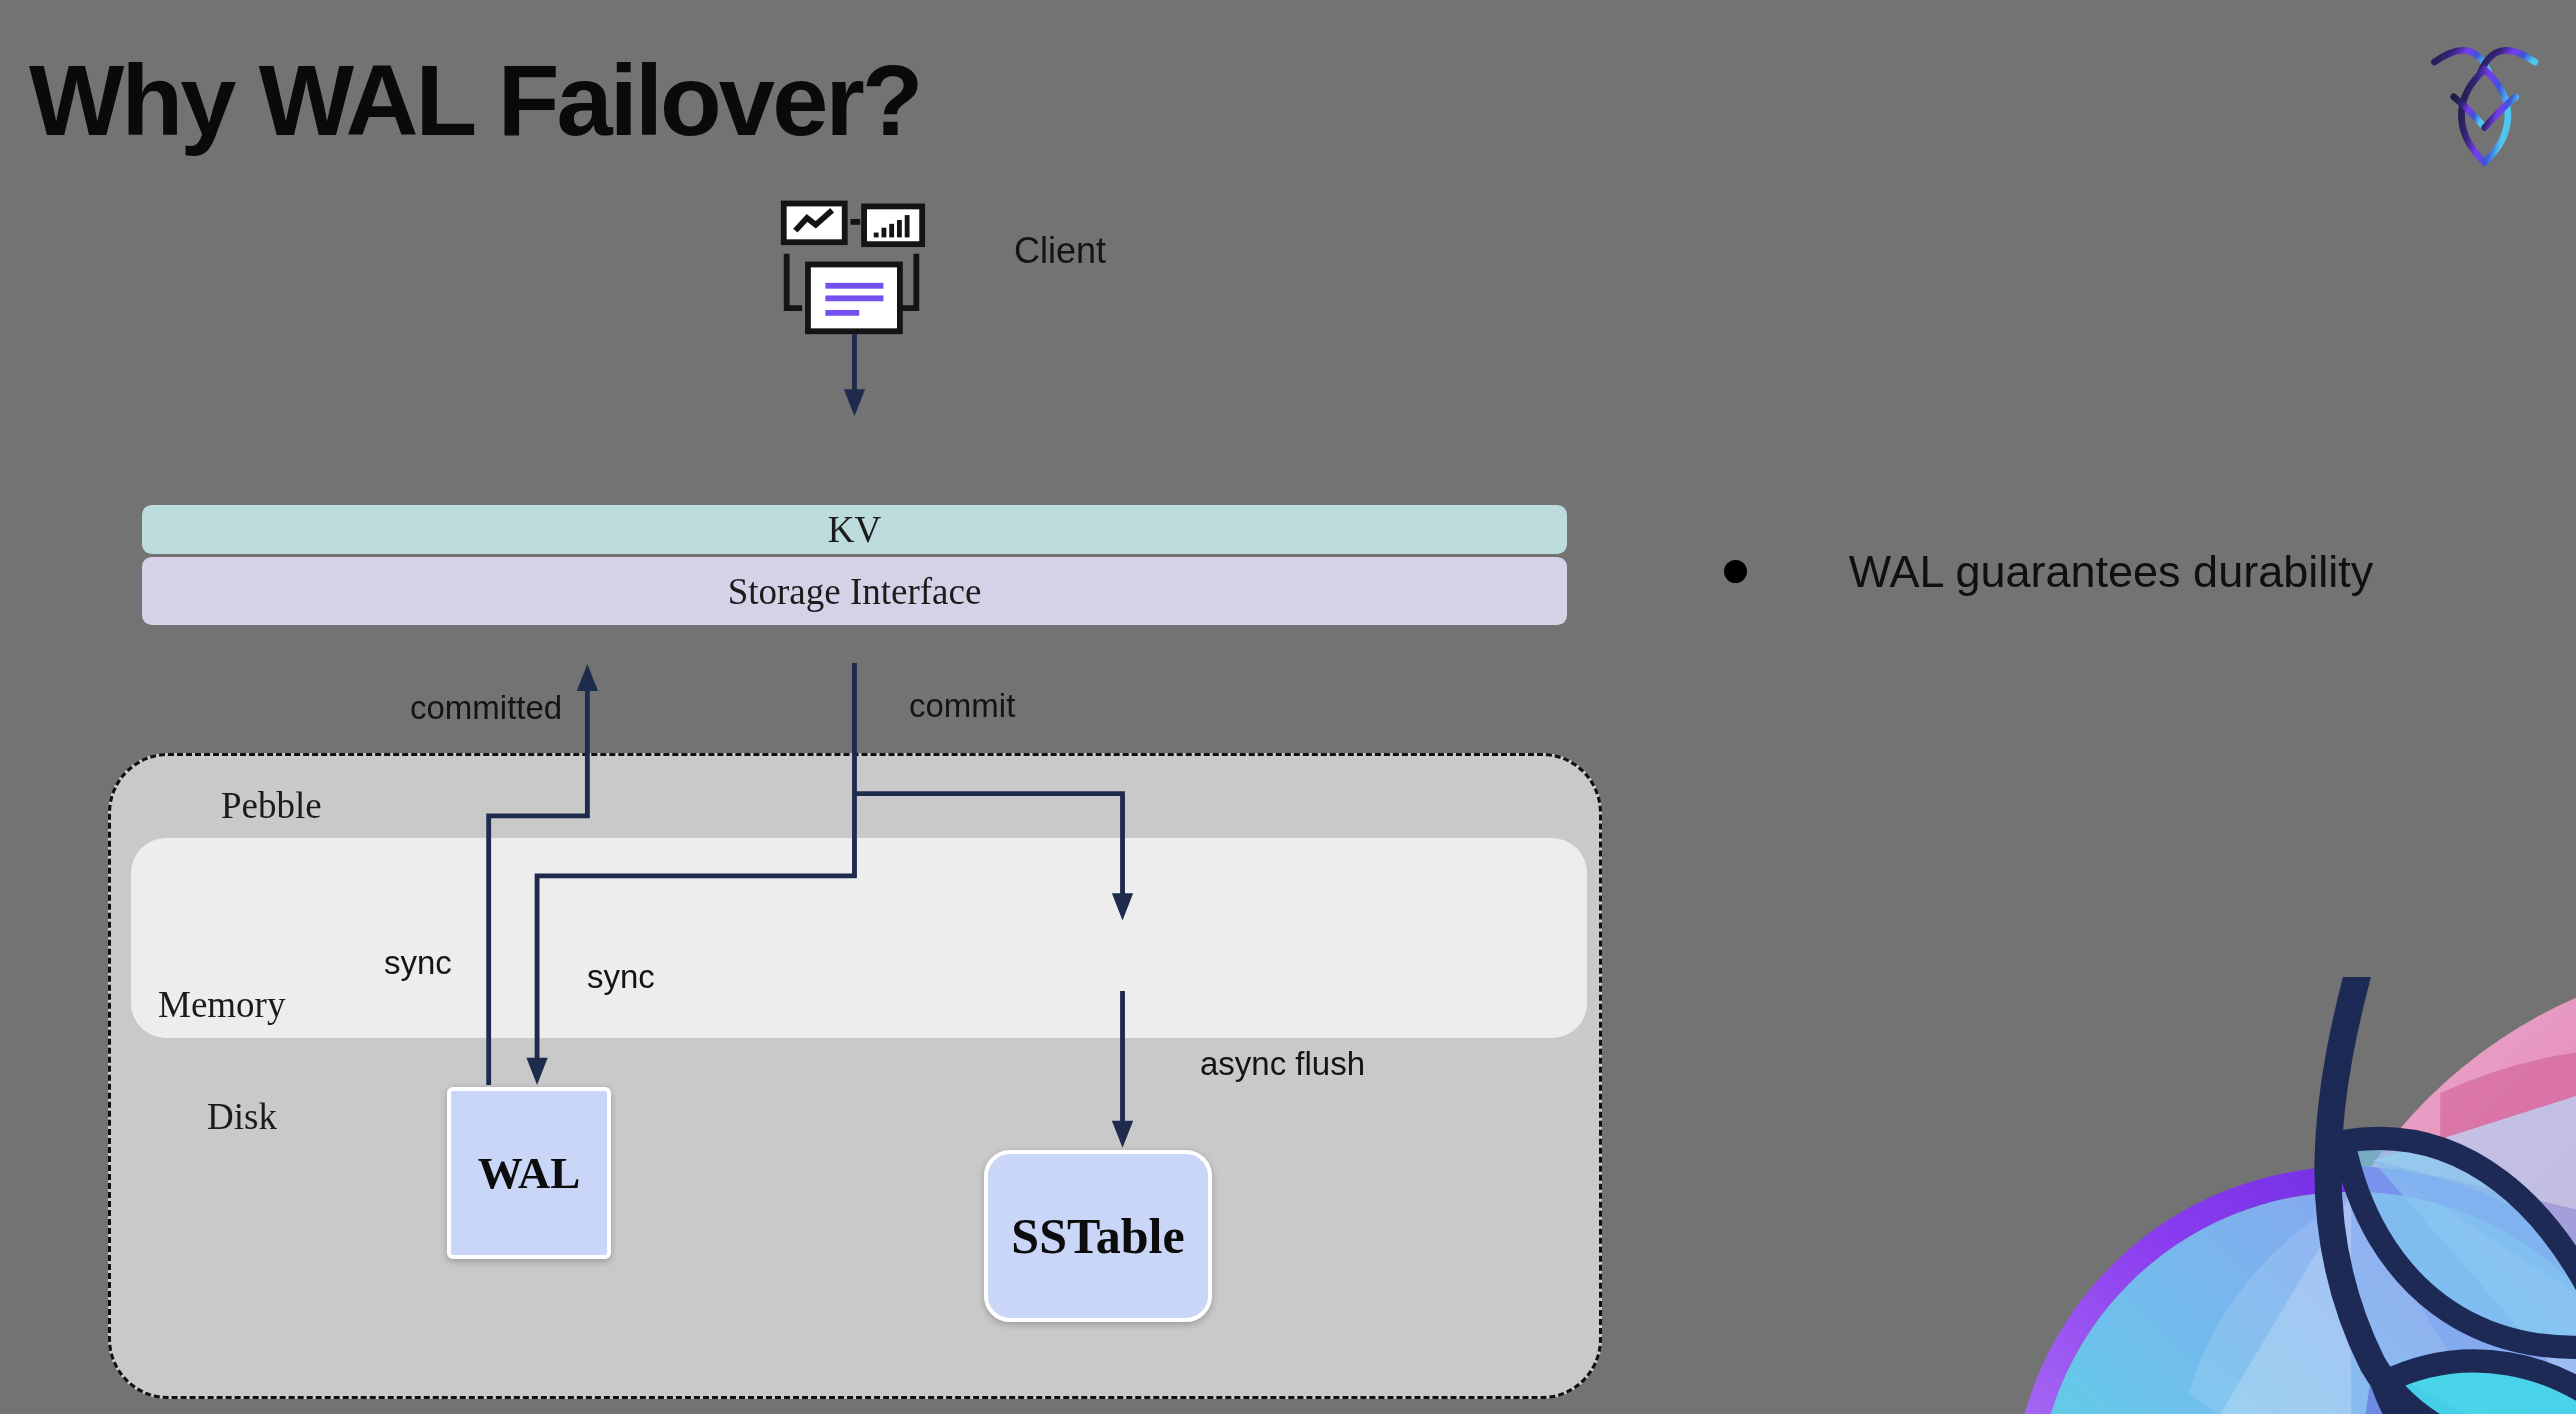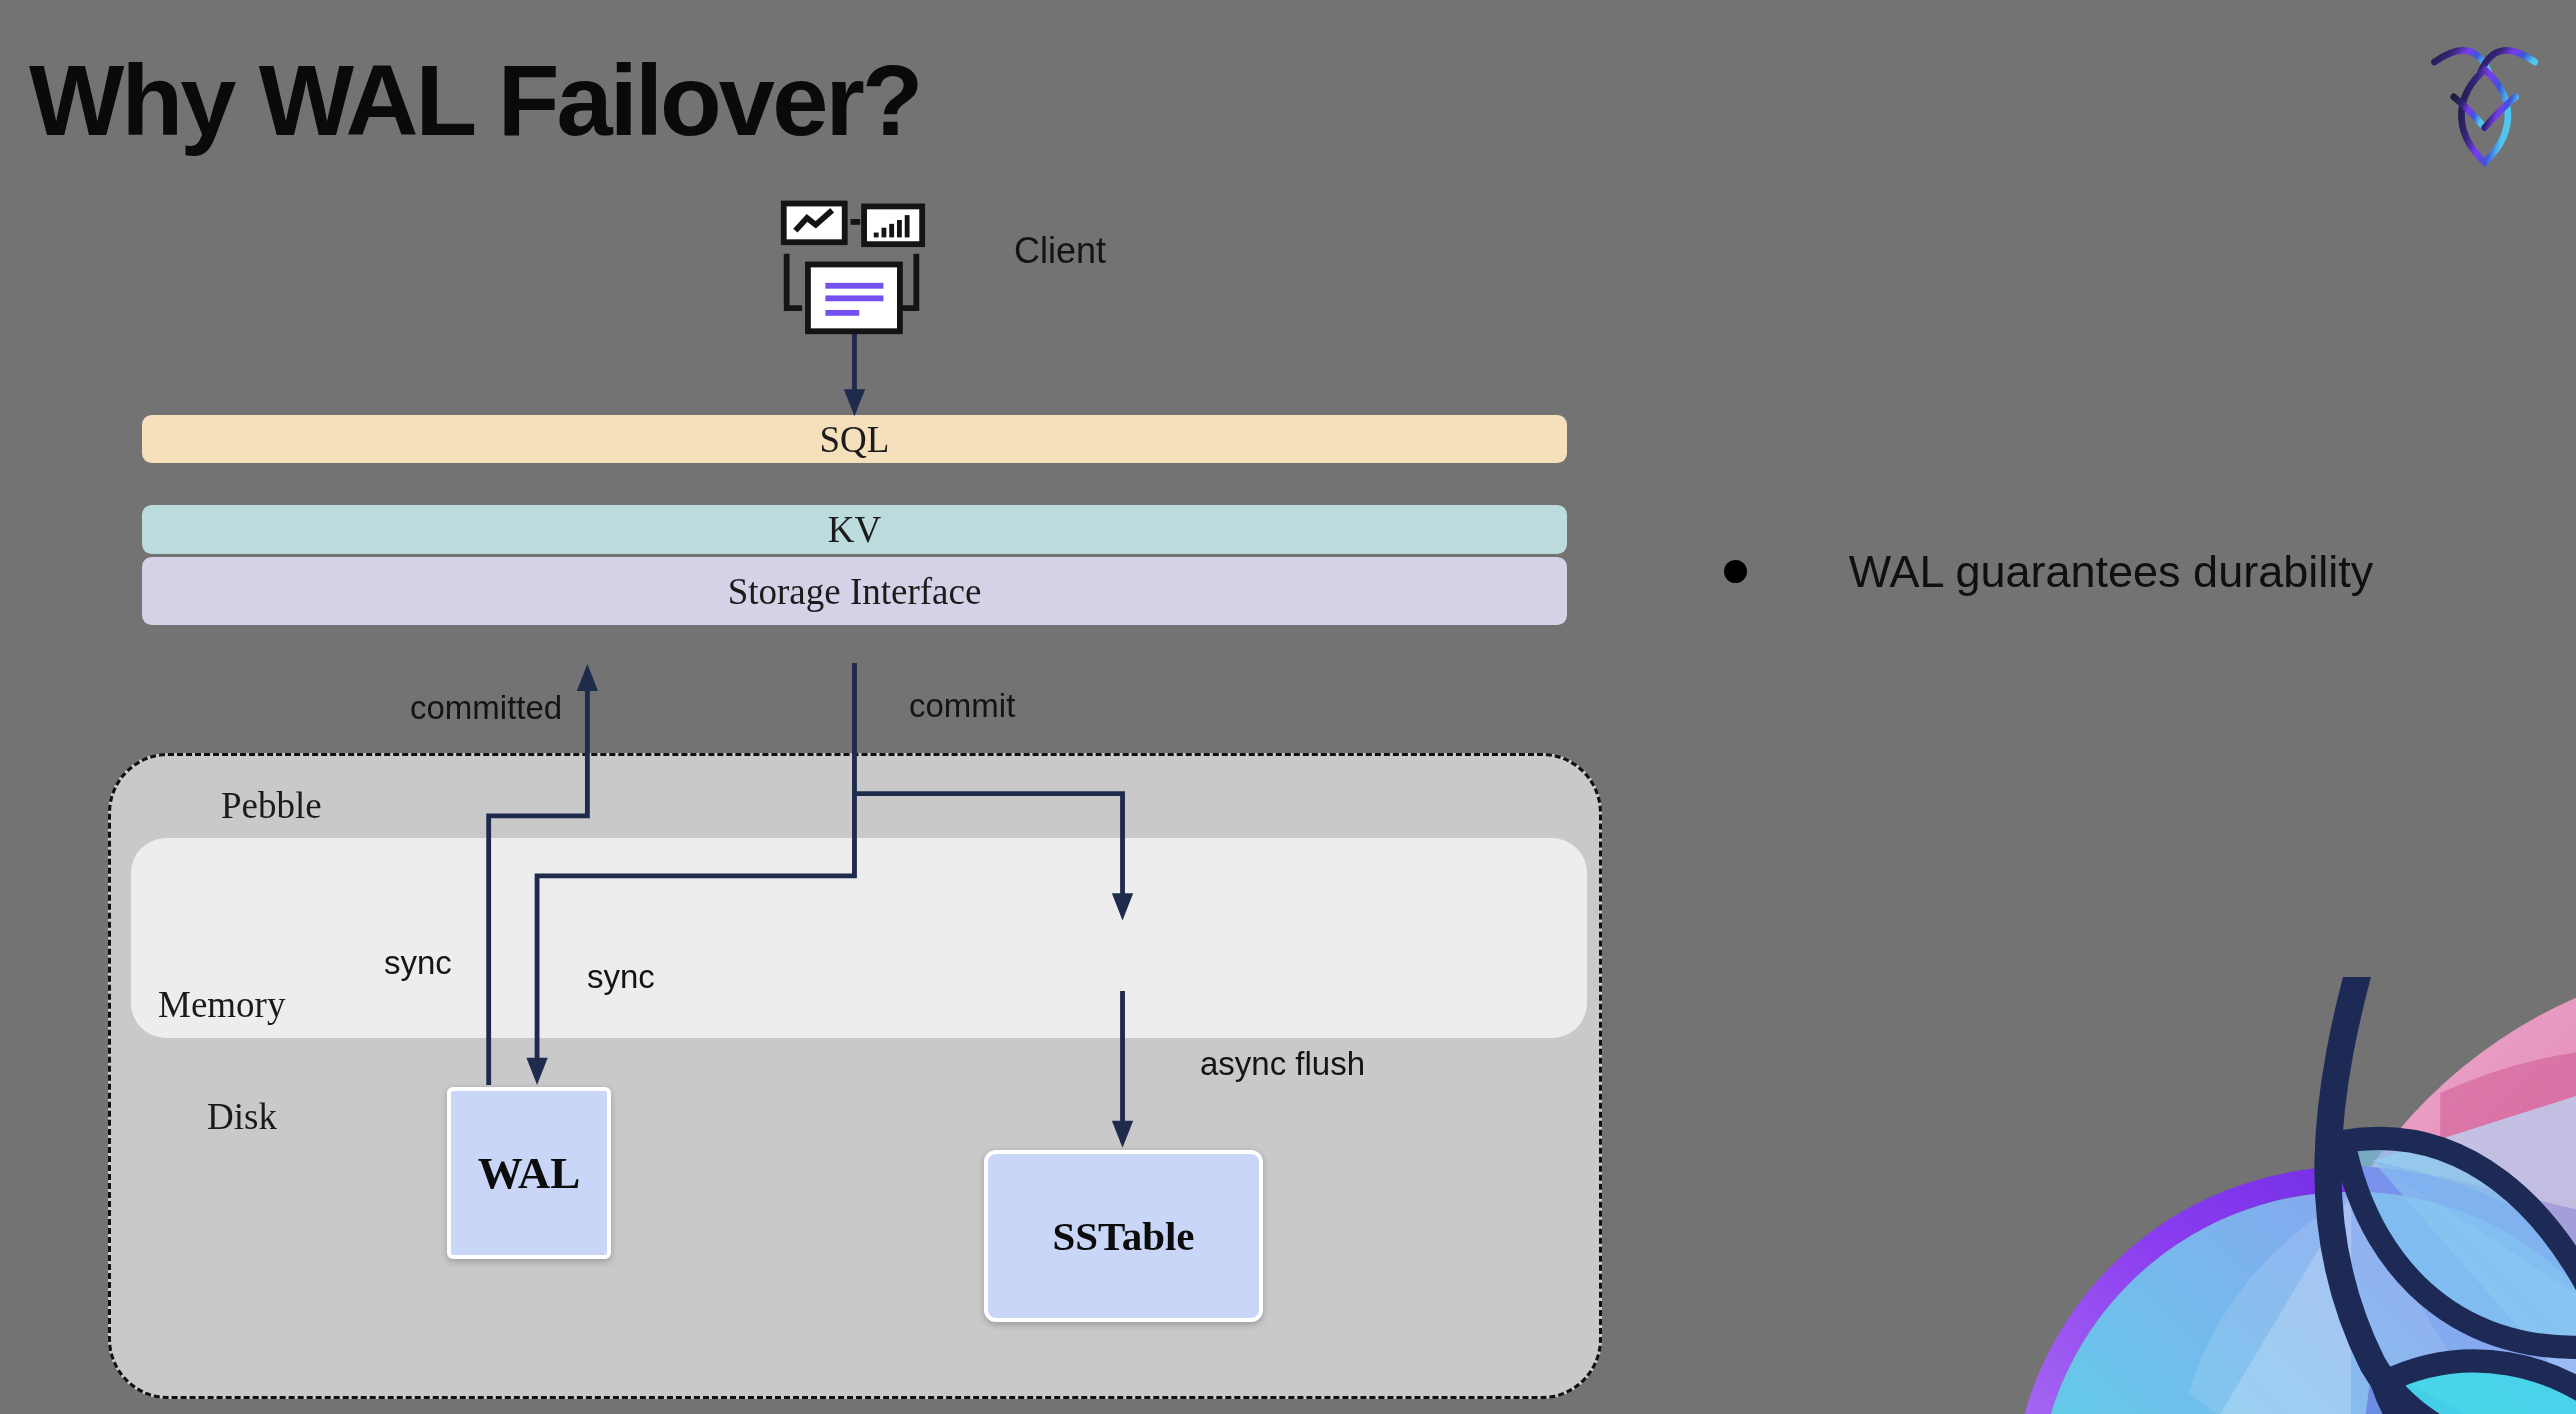--- a/index.html
+++ b/index.html
@@ -43,21 +43,21 @@
   .lbl-disk{left:207px;top:1095px;}
 
   
   .node{
     background:#C9D6F8;display:flex;align-items:center;justify-content:center;
     font-family:"Liberation Serif","DejaVu Serif",serif;font-weight:bold;color:#0c0c0c;
     box-sizing:border-box;box-shadow:0 2.9px 7.7px rgba(0,0,0,0.22);
   }
   .node-wal{left:447px;top:1087px;width:164px;height:172px;border:4.8px solid #ffffff;border-radius:6px;font-size:45px;}
   .node-memtable{left:985px;top:922px;width:278px;height:68px;border:2.9px solid #b3b3b3;border-radius:15.5px;font-size:41px;}
-  .node-sstable{left:984px;top:1150px;width:279px;height:172px;border:4.8px solid #ffffff;border-radius:12px;font-size:41px;}
+  .node-sstable{left:984px;top:1150px;width:228px;height:172px;border:4.8px solid #ffffff;border-radius:26px;font-size:50px;}
 
   
   .edge-label{font-size:33px;color:#141414;white-space:nowrap;}
   .lbl-committed{left:410px;top:689px;}
   .lbl-commit{left:909px;top:687px;}
   .lbl-sync-left{left:384px;top:944px;}
   .lbl-sync-right{left:587px;top:958px;}
   .lbl-async{left:1200px;top:1045px;}
 
   
@@ -122,23 +122,20 @@
       </g>
       <g fill="#7450F0">
         <rect x="53" y="97" width="60" height="6"></rect>
         <rect x="53" y="110" width="60" height="6"></rect>
         <rect x="53" y="125" width="35" height="6"></rect>
       </g>
     </svg>
   </div>
   <div class="abs client-label">Client</div>
 
-  <div class="abs bar bar-sql">
-    <span>SQL</span>
-  </div>
   <div class="abs bar bar-kv">
     <span>KV</span>
   </div>
   <div class="abs bar bar-storage">
     <span>Storage Interface</span>
   </div>
 
   <div class="abs pebble"></div>
   <div class="abs memory-strip"></div>
   <div class="abs serif-label lbl-pebble">Pebble</div>

